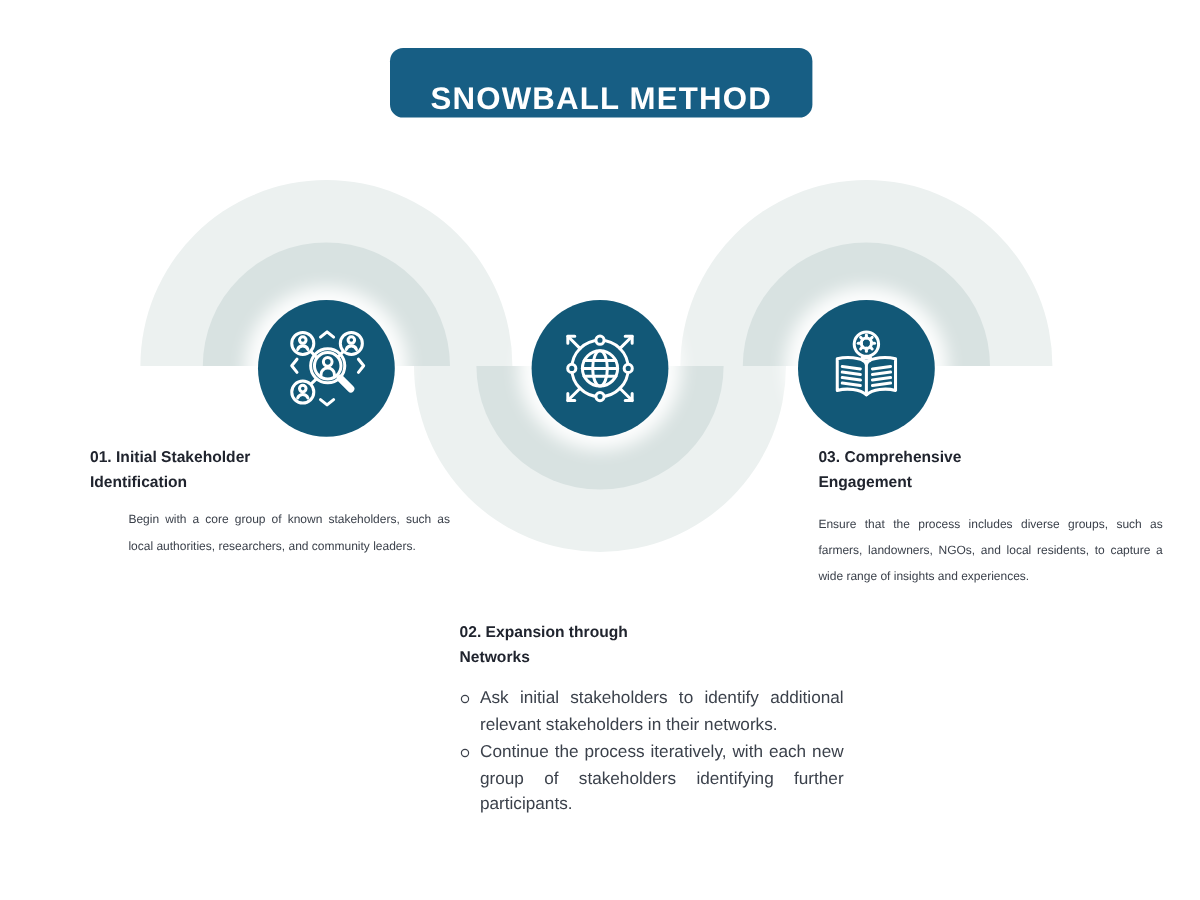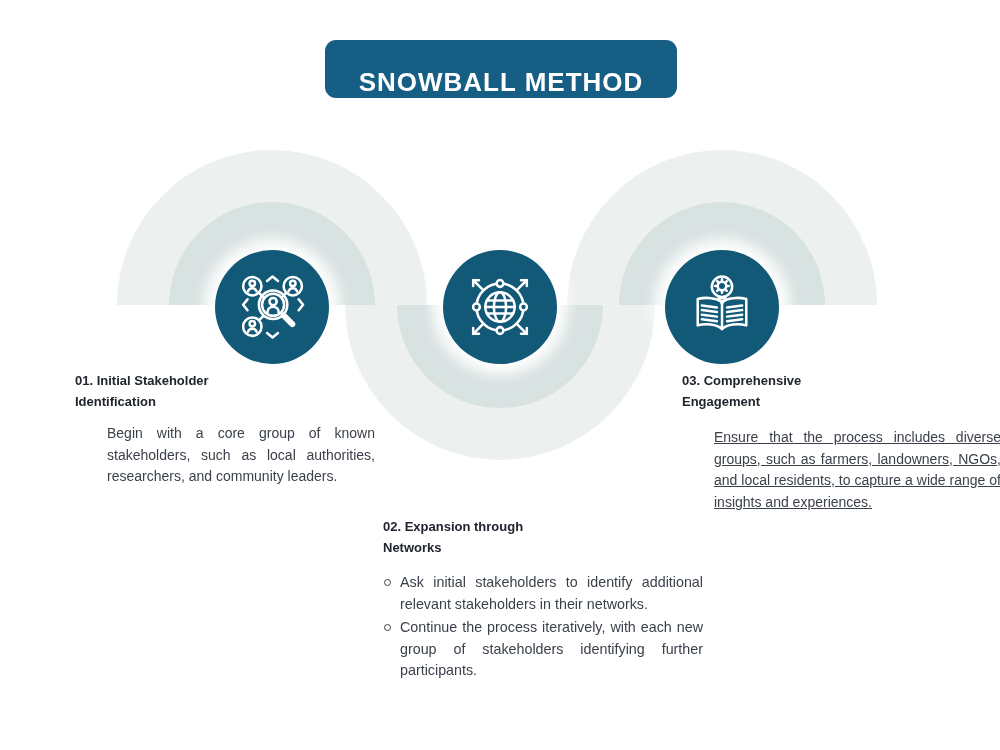--- a/index.html
+++ b/index.html
@@ -34,25 +34,25 @@
   .thick{fill:none;stroke:#fff;stroke-width:5.4;stroke-linecap:round;}
   .node{fill:var(--circle);stroke:#fff;stroke-width:2.3;}
   .col{position:absolute;}
   .col-1{left:75px;top:371px;width:302px;}
   .col-2{left:383px;top:517px;width:322px;}
   .col-3{left:682px;top:371px;width:320px;}
   .step-heading{
     color:var(--heading-text);font-size:13px;font-weight:700;line-height:20.5px;
   }
   .step-body{
-    color:var(--body-text);font-size:14px;line-height:21.5px;
+    color:var(--body-text);font-size:10px;line-height:21.5px;
     text-align:justify;
   }
   .col-1 .step-body{margin-left:32px;width:268px;margin-top:11px;}
-  .col-3 .step-body{margin-left:32px;width:287px;margin-top:15px;text-decoration:underline;}
+  .col-3 .step-body{width:287px;margin-top:15px;}
   .step-bullets{list-style:none;margin-top:14px;width:320px;}
   .step-bullets li{
     position:relative;padding-left:17px;margin-bottom:2px;
     color:var(--body-text);font-size:14.3px;line-height:21.5px;text-align:justify;
   }
   .step-bullets li::before{
     content:"";position:absolute;left:1px;top:7px;width:5px;height:5px;
     border:1.5px solid var(--body-text);border-radius:50%;
   }
 </style>

